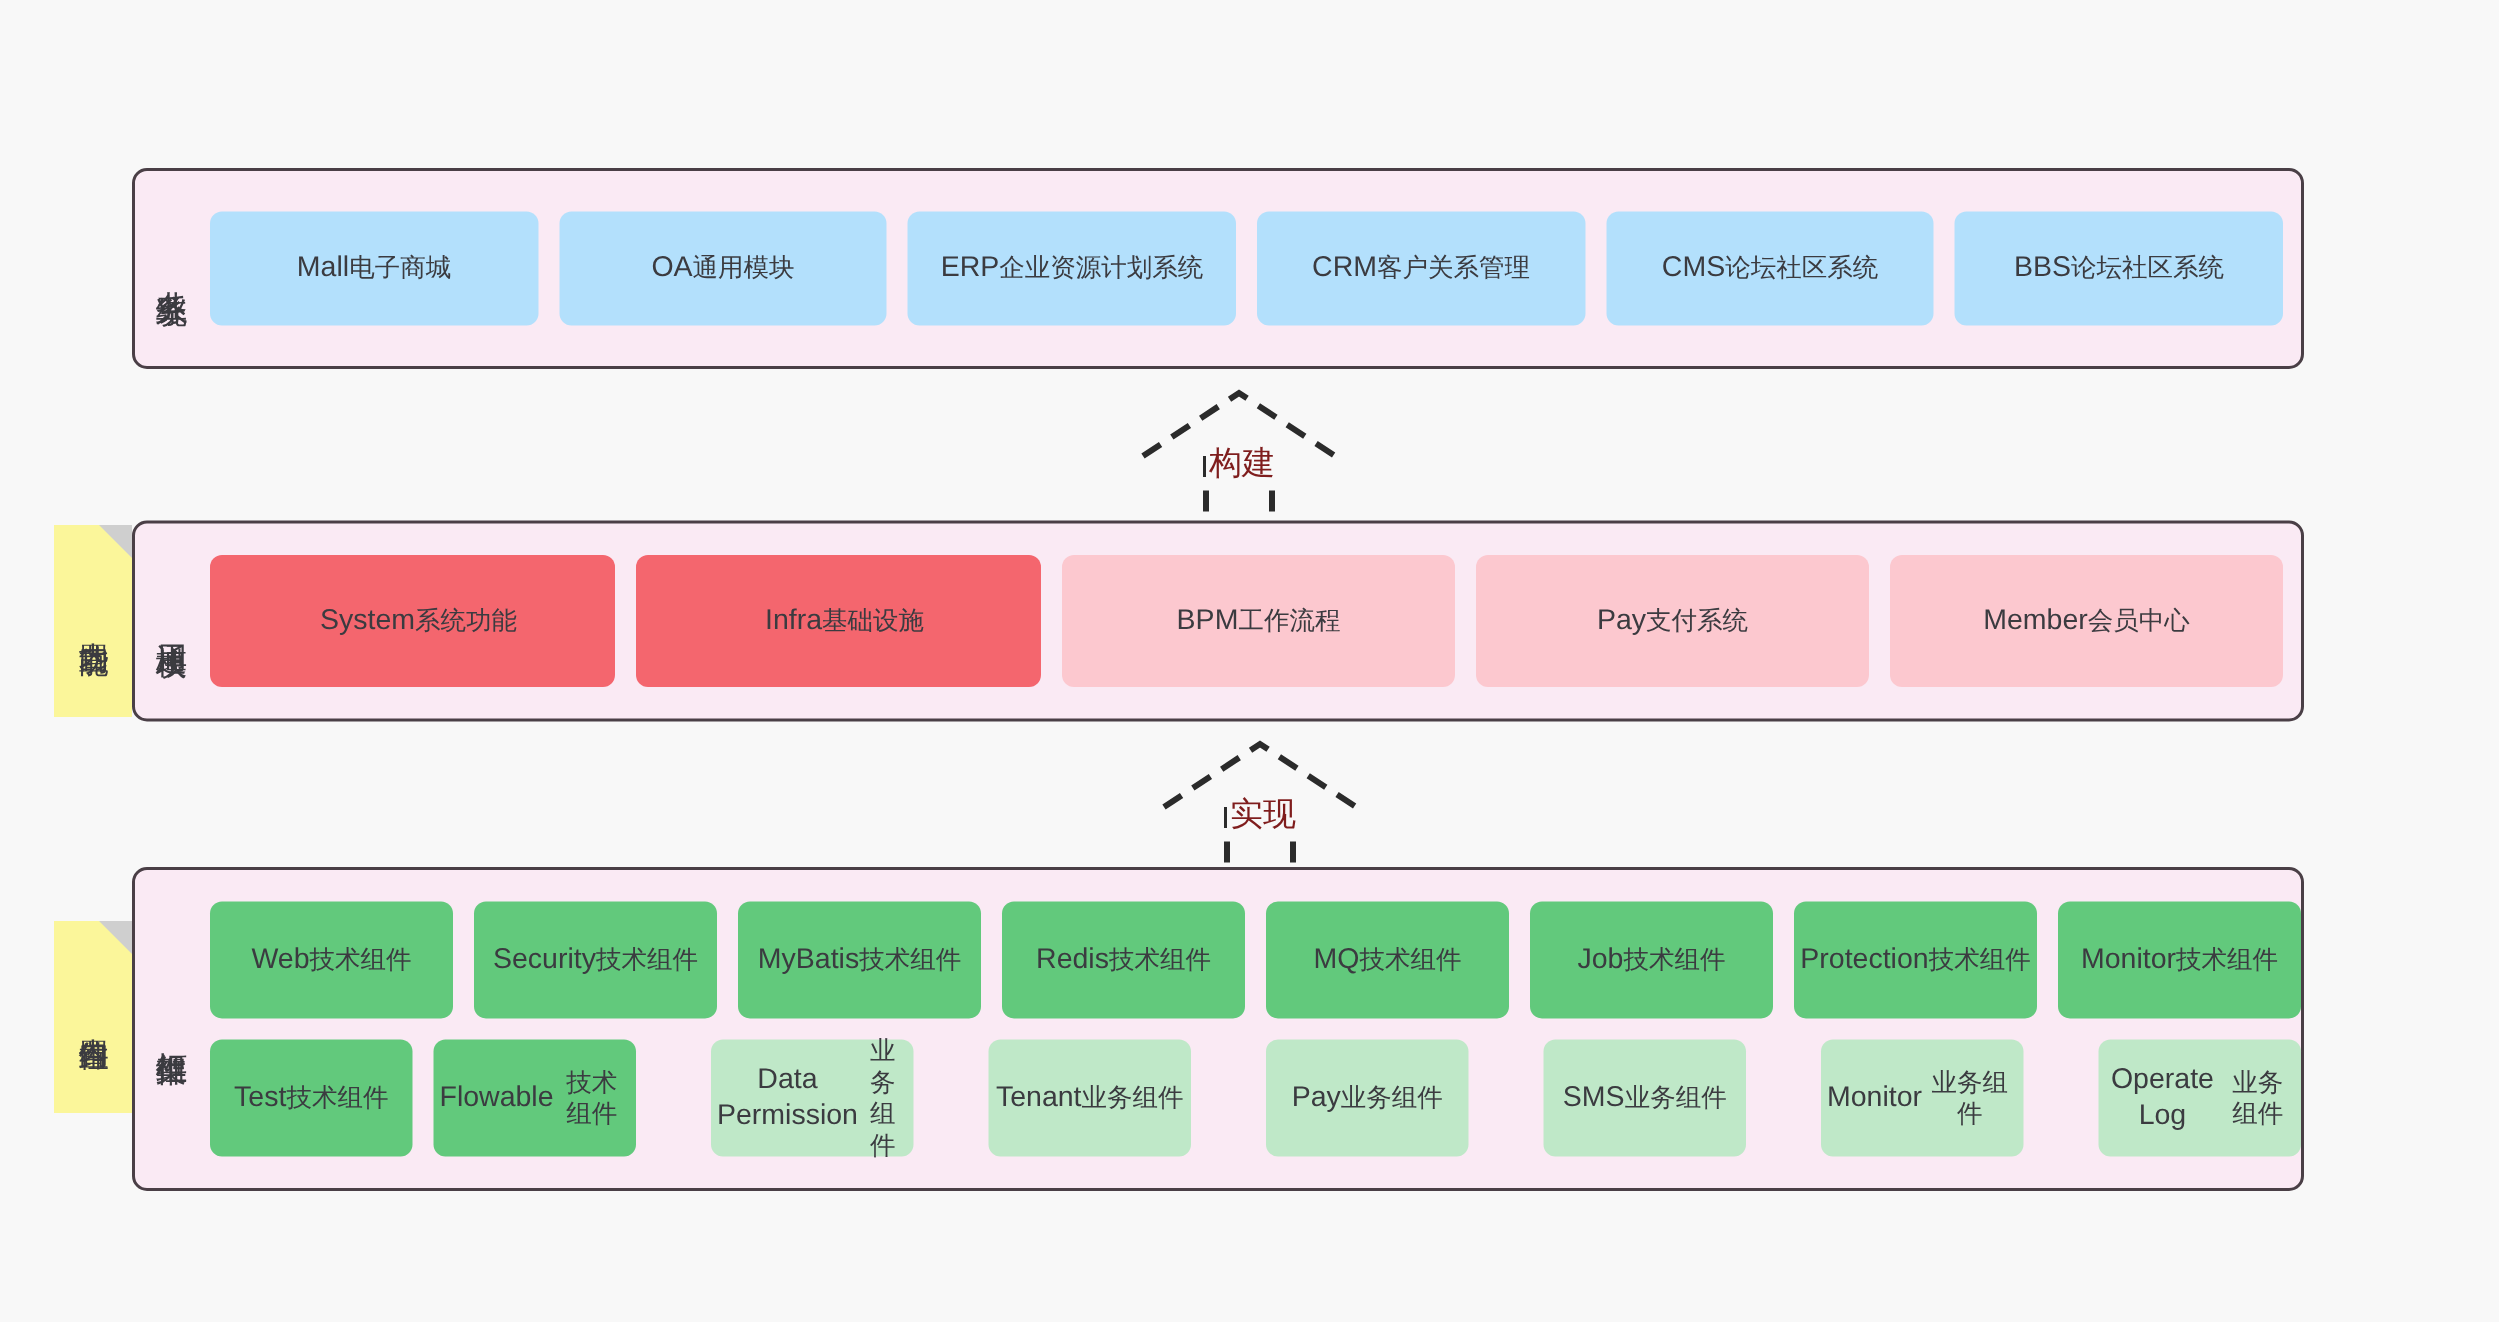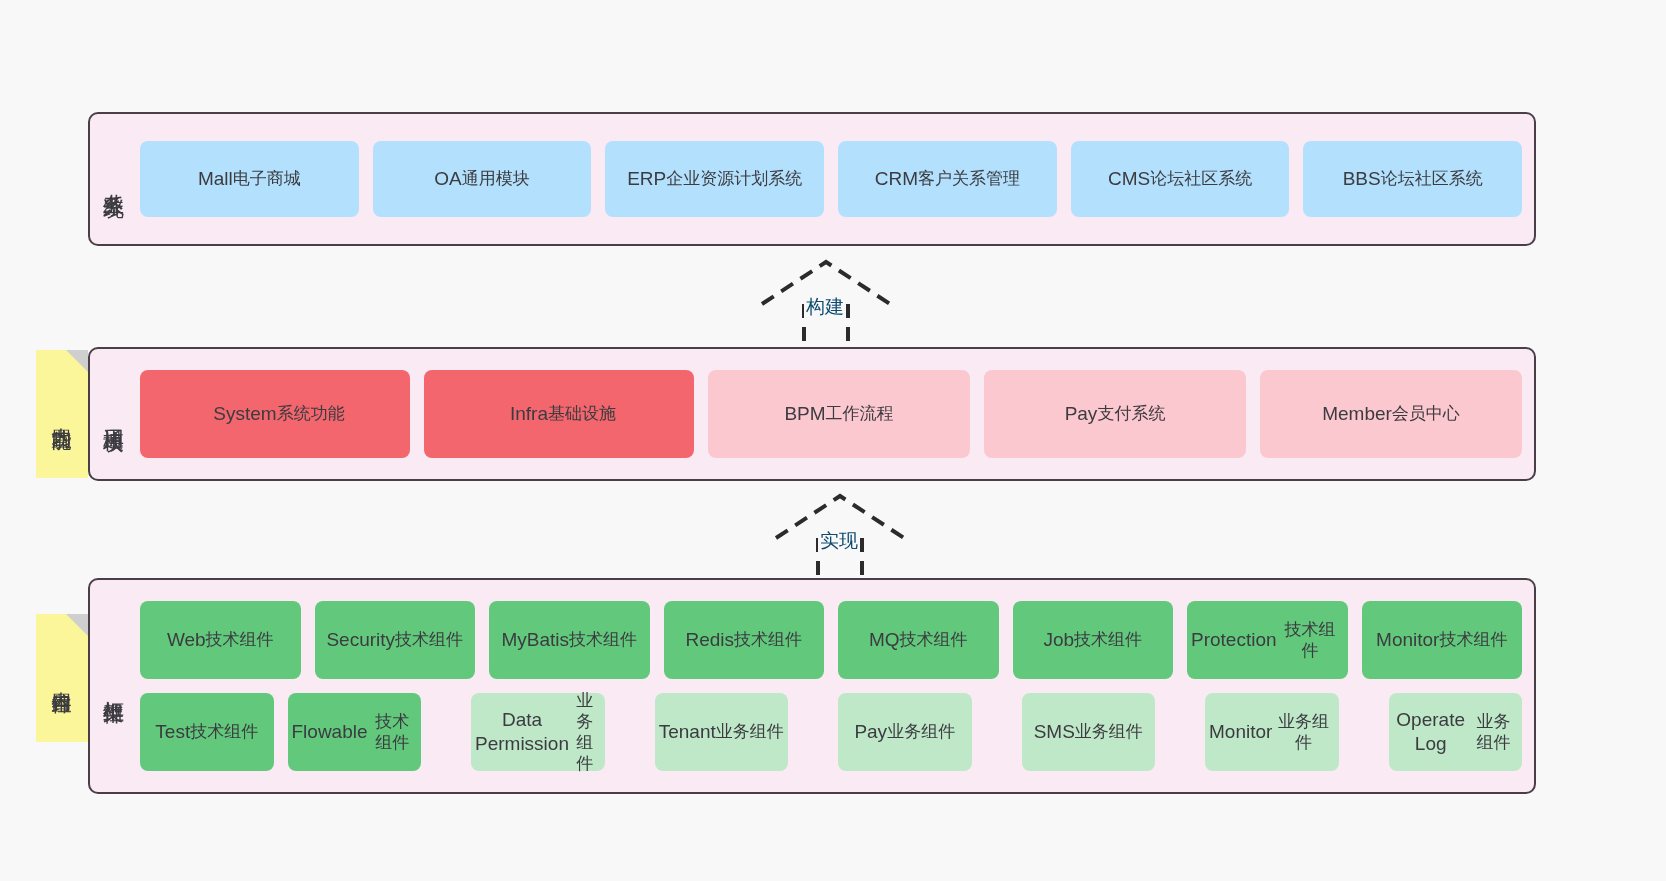--- a/index.html
+++ b/index.html
@@ -43,21 +43,21 @@
     display:flex;
     align-items:center;
     gap:14px;
     padding:0 12px 0 4px;
     box-sizing:border-box;
   }
   .band-body.two-rows{
     flex-direction:column;
     justify-content:center;
     gap:14px;
-    padding:14px 12px 14px 4px;
+    padding:14px 0 14px 4px;
   }
   .row{
     display:flex;
     align-items:stretch;
     gap:14px;
     width:100%;
   }
 
   
   .card{
@@ -102,22 +102,22 @@
     width:0;height:0;
     border-left:22px solid transparent;
     border-top:22px solid #cfcfcf;
   }
 
   
   .conn{position:absolute;}
   .conn svg{display:block;overflow:visible;}
   .conn-label{
     position:absolute;
-    font-size:19px;
-    color:#0c4a6e;
+    font-size:22px;
+    color:#7f1d1d;
     background:#f8f8f8;
     padding:0 2px;
     white-space:nowrap;
     user-select:none;
   }
 </style>
 </head>
 <body>
 
 <div class="canvas">

